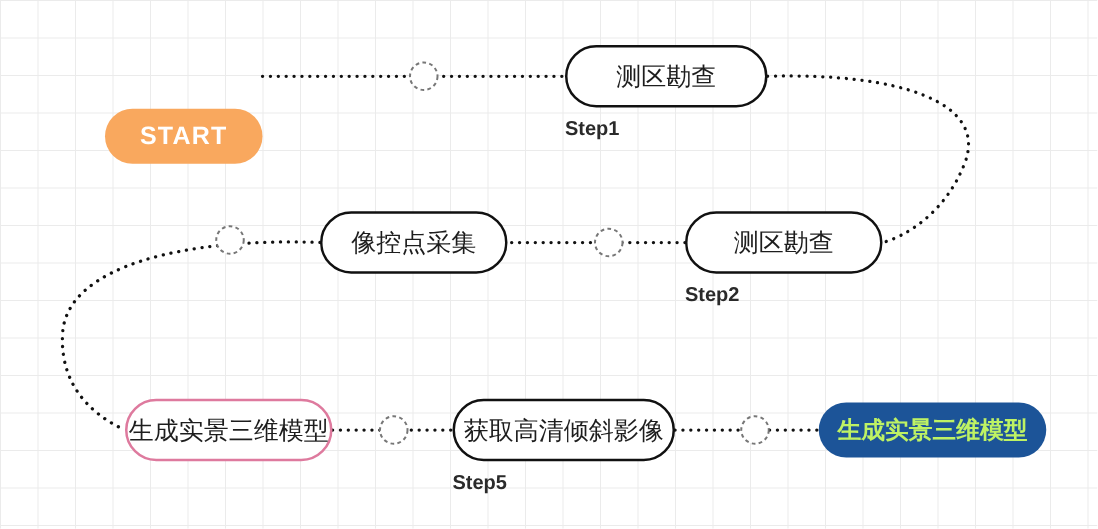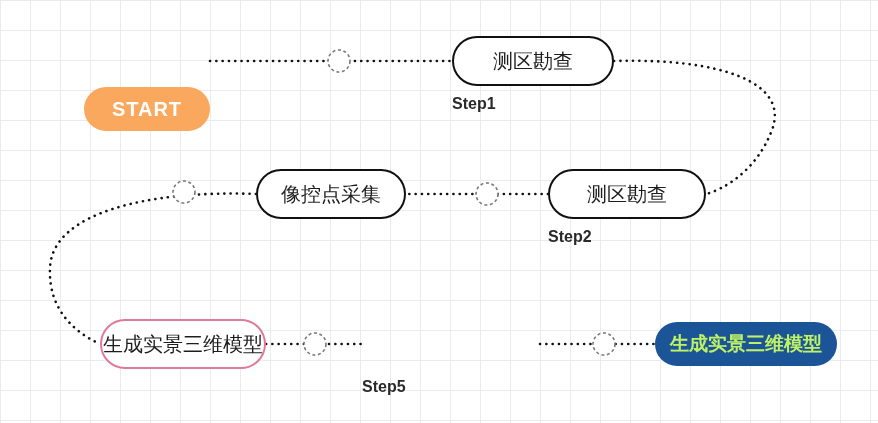--- a/index.html
+++ b/index.html
@@ -112,19 +112,22 @@
   <div class="step-label" style="left:548px; top:228px; width:158px;">Step2</div>
 
   <div class="node node-plain" style="left:256px; top:169px; width:150px; height:50px;">
     <span>像控点采集</span>
   </div>
 
   <div class="node node-pink" style="left:100px; top:319px; width:166px; height:50px;">
     <span>生成实景三维模型</span>
   </div>
 
+  <div class="node node-plain" style="left:362px; top:319px; width:178px; height:50px;">
+    <span>获取高清倾斜影像</span>
+  </div>
   <div class="step-label" style="left:362px; top:378px; width:178px;">Step5</div>
 
   <div class="node node-end" style="left:655px; top:322px; width:182px; height:44px;">
     <span>生成实景三维模型</span>
   </div>
 
 </div>
 
 </body></html>

